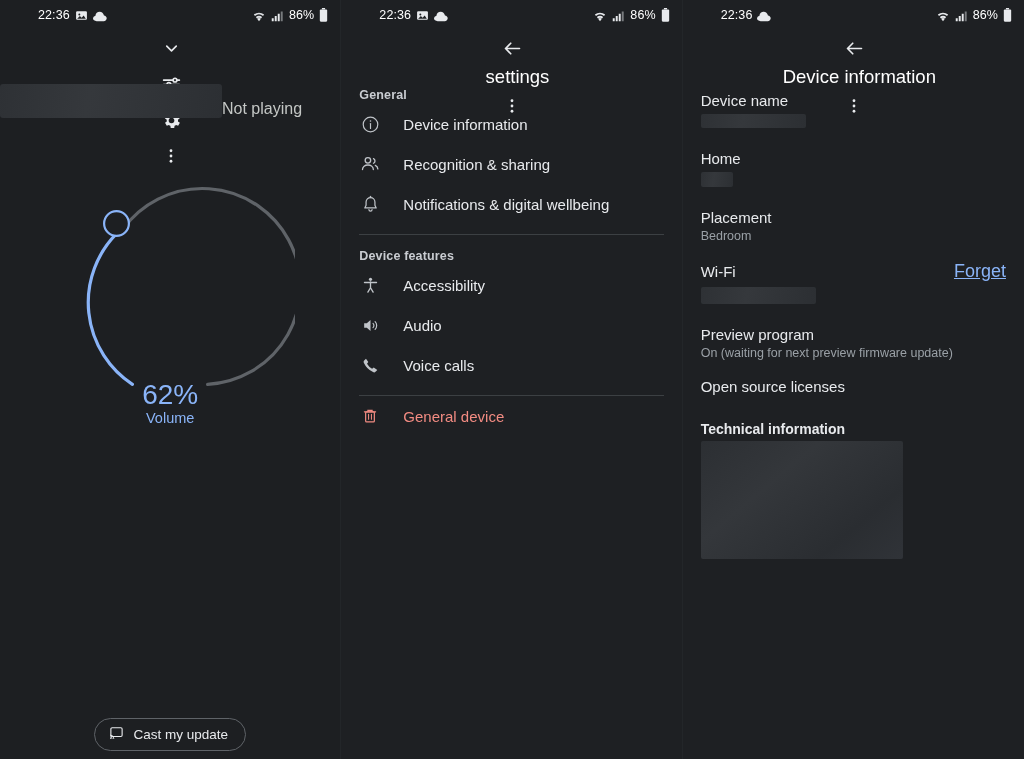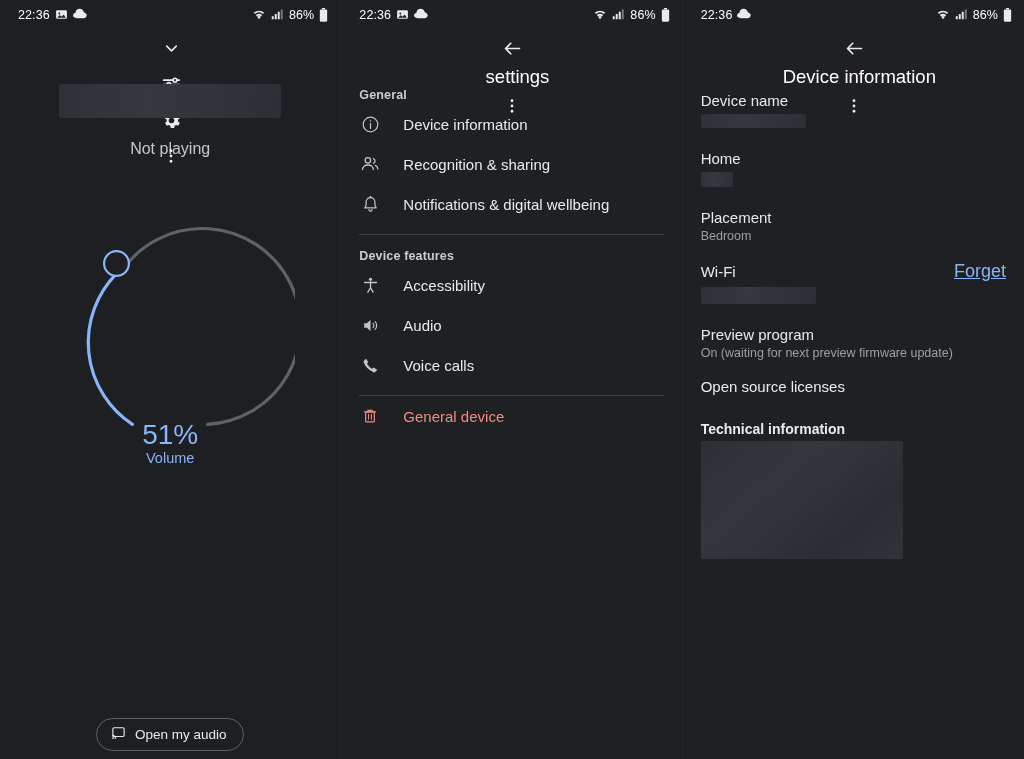--- a/index.html
+++ b/index.html
@@ -37,22 +37,23 @@
     align-items: center;
     justify-content: space-between;
     padding: 0 12px 0 18px;
     box-sizing: border-box;
     font-size: 12.5px;
     color: #ffffff;
     letter-spacing: 0.1px;
   }
   .sb-left, .sb-right {
     display: flex;
-    align-items: flex-start;
+    align-items: flex-end;
     gap: 5px;
+    margin-left: 20px;
   }
   .sb-time { font-size: 12.5px; color:#fff; }
   .sb-icon { display:inline-flex; align-items:center; }
   .sb-batt-text { font-size: 12.5px; color:#fff; margin-left: 1px;}
 
   
   .appbar {
     height: 44px;
     display: flex;
     align-items: center;
@@ -81,21 +82,21 @@
     background: linear-gradient(100deg,#2e3135 0%, #35383c 40%, #2c2f33 100%);
     border-radius: 2px;
     display: inline-block;
     filter: blur(0.4px);
   }
 
   
   .p1-media {
     margin-top: 4px;
     display: flex;
-    flex-direction: column;
+    flex-direction: row;
     align-items: center;
   }
   .p1-title-redact {
     width: 222px;
     height: 34px;
     margin-top: 6px;
     border-radius: 3px;
   }
   .p1-subtitle {
     margin-top: 22px;
@@ -319,36 +320,36 @@
     <div class="dial-wrap">
       <svg class="dial-svg" width="250" height="250" viewBox="0 0 250 250">
 
         <path d="M 78.3 48.7 A 98 98 0 1 1 162.6 204.4" fill="none" stroke="#5f6368" stroke-width="3.2" stroke-linecap="round"></path>
 
         <path d="M 71.3 53.9 A 98 98 0 0 0 87.4 204.4" fill="none" stroke="#8ab4f8" stroke-width="3.2" stroke-linecap="round"></path>
 
         <circle cx="71.5" cy="43.5" r="12.4" fill="#1d1f22" stroke="#8ab4f8" stroke-width="2.2"></circle>
       </svg>
       <div class="dial-center">
-        <div class="dial-pct">51%</div>
+        <div class="dial-pct">62%</div>
         <div class="dial-label">Volume</div>
       </div>
     </div>
 
     <div class="cast-wrap">
       <div class="cast-btn">
         <span>
           <svg width="15" height="14" viewBox="0 0 24 22">
               <rect x="3" y="2.5" width="18" height="14" rx="2" fill="none" stroke="#e8eaed" stroke-width="1.8"></rect>
               <path d="M1.6 20.5h1.6a1.6 1.6 0 0 0-1.6-1.6z" fill="#e8eaed"></path>
               <path d="M1.6 17.2a3.3 3.3 0 0 1 3.3 3.3" fill="none" stroke="#e8eaed" stroke-width="1.5"></path>
               <path d="M1.6 14.3a6.2 6.2 0 0 1 6.2 6.2" fill="none" stroke="#e8eaed" stroke-width="1.5"></path>
             </svg>
         </span>
-        <span>Open my audio</span>
+        <span>Cast my update</span>
       </div>
     </div>
   </div>
 
   <div class="panel panel-2">
 
     <div class="statusbar">
       <div class="sb-left">
         <span class="sb-time">22:36</span>
         <span class="sb-icon">

